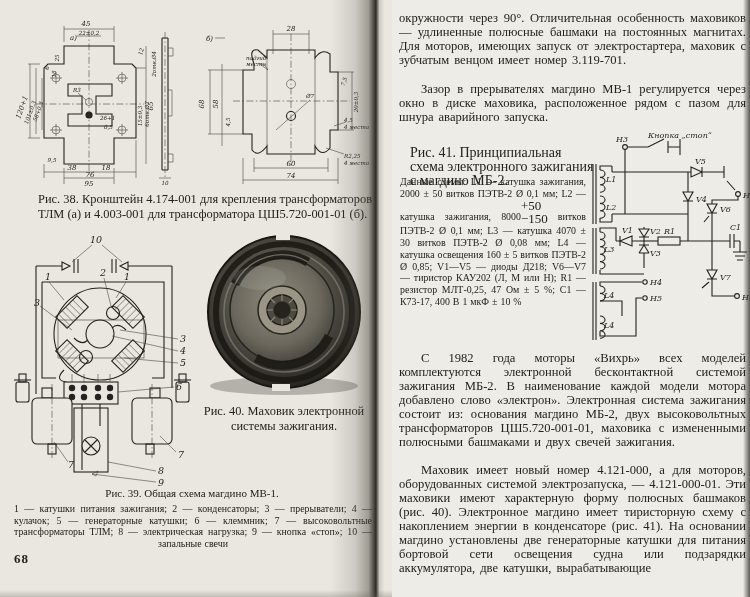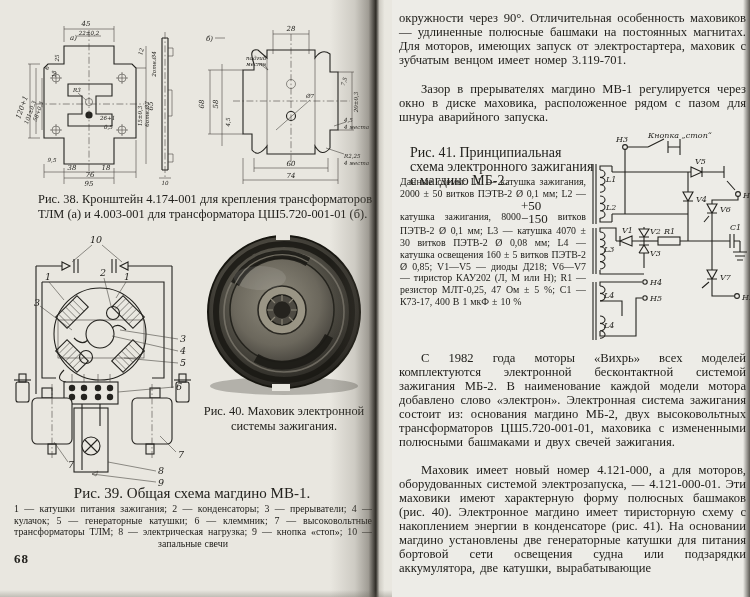--- a/index.html
+++ b/index.html
@@ -256,21 +256,21 @@
     <g stroke="#8c8778" stroke-width="1.2">
       <path d="M84,63 v6 M84,87 v6 M69,78 h6 M93,78 h6 M73,67 l4,4 M91,85 l4,4 M95,67 l-4,4 M77,85 l-4,4"></path>
     </g>
     <ellipse cx="62" cy="46" rx="26" ry="12" fill="#ffffff" opacity="0.10"></ellipse>
     <rect x="78" y="2" width="14" height="6" fill="#e9e7e0"></rect>
     <rect x="74" y="152" width="18" height="7" fill="#e9e7e0"></rect>
   </svg>
 
   <div class="cap" style="left:196px;top:404px;width:176px;text-align:center;">Рис. 40. Маховик электронной системы зажигания.</div>
 
-  <div class="cap" style="left:20px;top:486px;width:344px;text-align:center;font-size:15px;">Рис. 39. Общая схема магдино МВ-1.</div>
+  <div class="cap" style="left:20px;top:486px;width:344px;text-align:center;font-size:11px;">Рис. 39. Общая схема магдино МВ-1.</div>
   <div class="cap smalltxt" style="left:14px;top:503px;width:358px;text-align-last:center;">1 — катушки питания зажигания; 2 — конденсаторы; 3 — прерыватели; 4 — кулачок; 5 — генераторные катушки; 6 — клеммник; 7 — высоковольтные трансформаторы ТЛМ; 8 — электрическая нагрузка; 9 — кнопка «стоп»; 10 — запальные свечи</div>
 
   <div class="pagenum" style="left:14px;top:551px;">68</div>
 
   <div class="btxt" style="left:399px;top:11px;width:347px;">окружности через 90°. Отличительная особенность маховиков — удлиненные полюсные башмаки на постоянных магнитах. Для моторов, имеющих запуск от электростартера, маховик с зубчатым венцом имеет номер 3.119-701.</div>
   <div class="btxt ind" style="left:399px;top:82px;width:347px;">Зазор в прерывателях магдино МВ-1 регулируется через окно в диске маховика, расположенное рядом с пазом для шнура аварийного запуска.</div>
 
   <div class="cap" style="left:410px;top:146px;width:186px;font-size:14px;line-height:14px;">Рис. 41. Принципиальная схема электронного зажигания с магдино МБ-2.</div>
   <div class="cap smalltxt" style="left:400px;top:176px;width:186px;">
     <span>Данные схемы: L1 — катушка зажигания, 2000 ± 50 витков ПЭТВ-2 Ø 0,1 мм; L2 — катушка зажигания, 8000</span><span class="tol"><span>+50</span><span>−150</span></span><span> витков ПЭТВ-2 Ø 0,1 мм; L3 — катушка 4070 ± 30 витков ПЭТВ-2 Ø 0,08 мм; L4 — катушка освещения 160 ± 5 витков ПЭТВ-2 Ø 0,85; V1—V5 — диоды Д218; V6—V7 — тиристор КАУ202 (Л, М или Н); R1 — резистор МЛТ-0,25, 47 Ом ± 5 %; C1 — К73-17, 400 В 1 мкФ ± 10 %</span>

